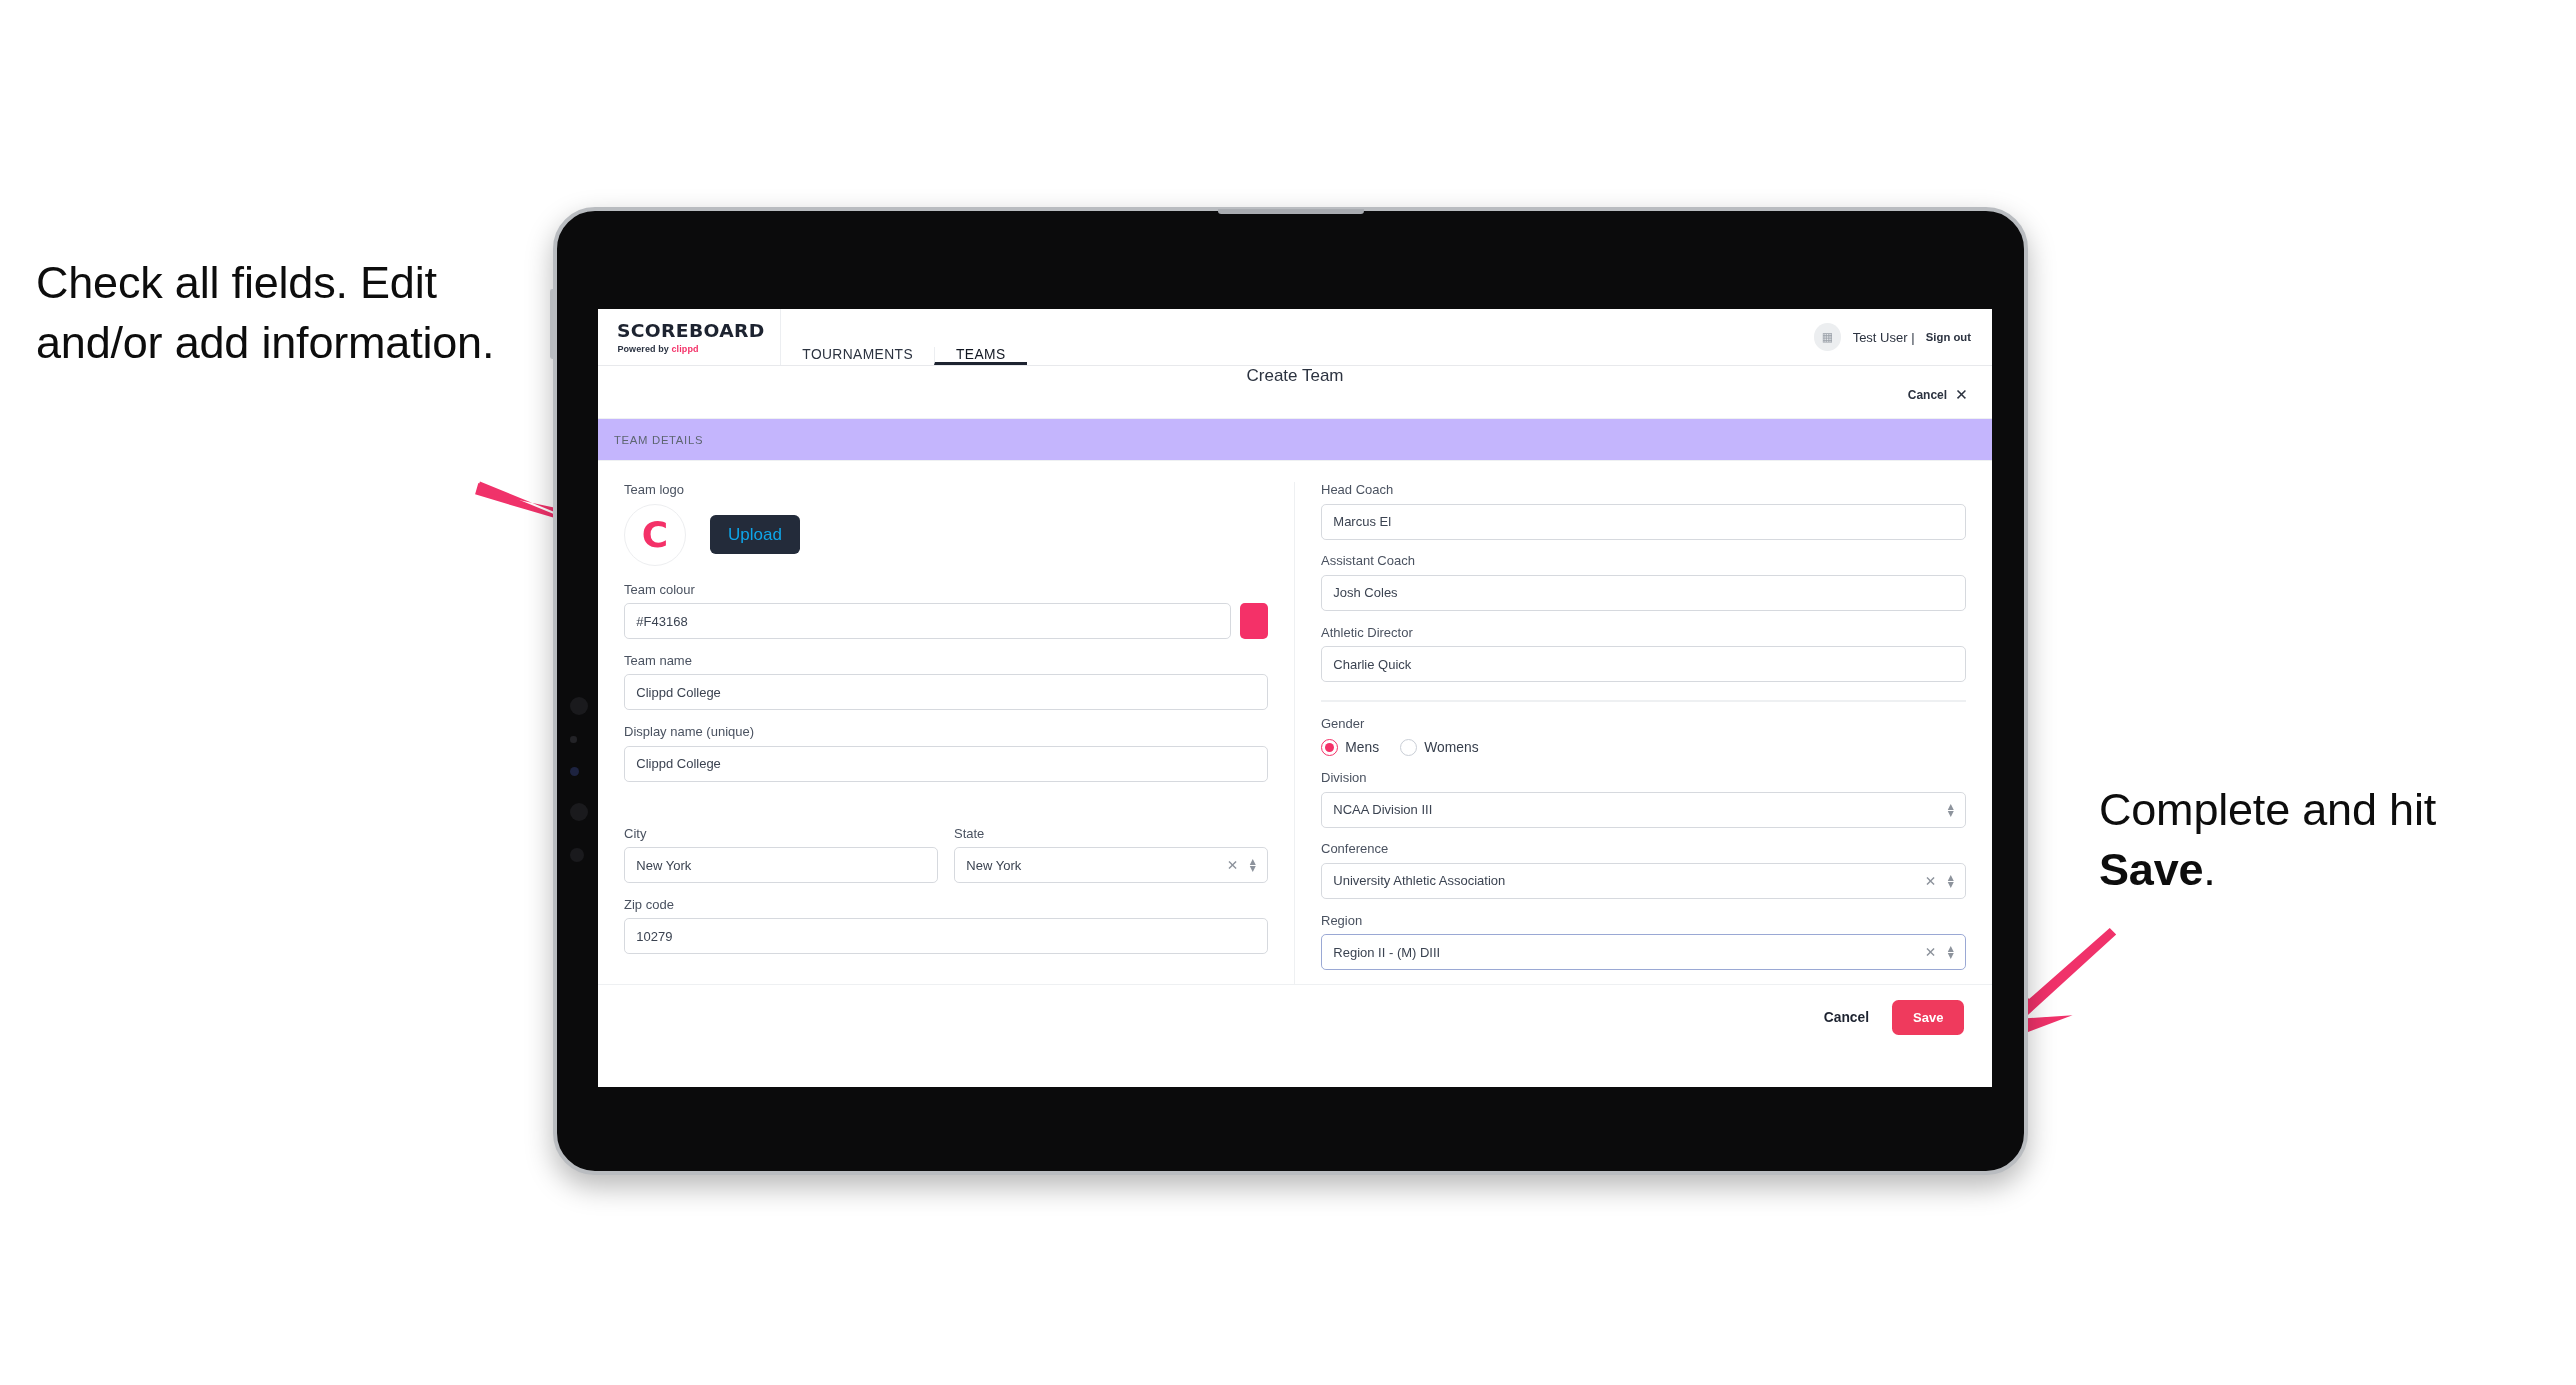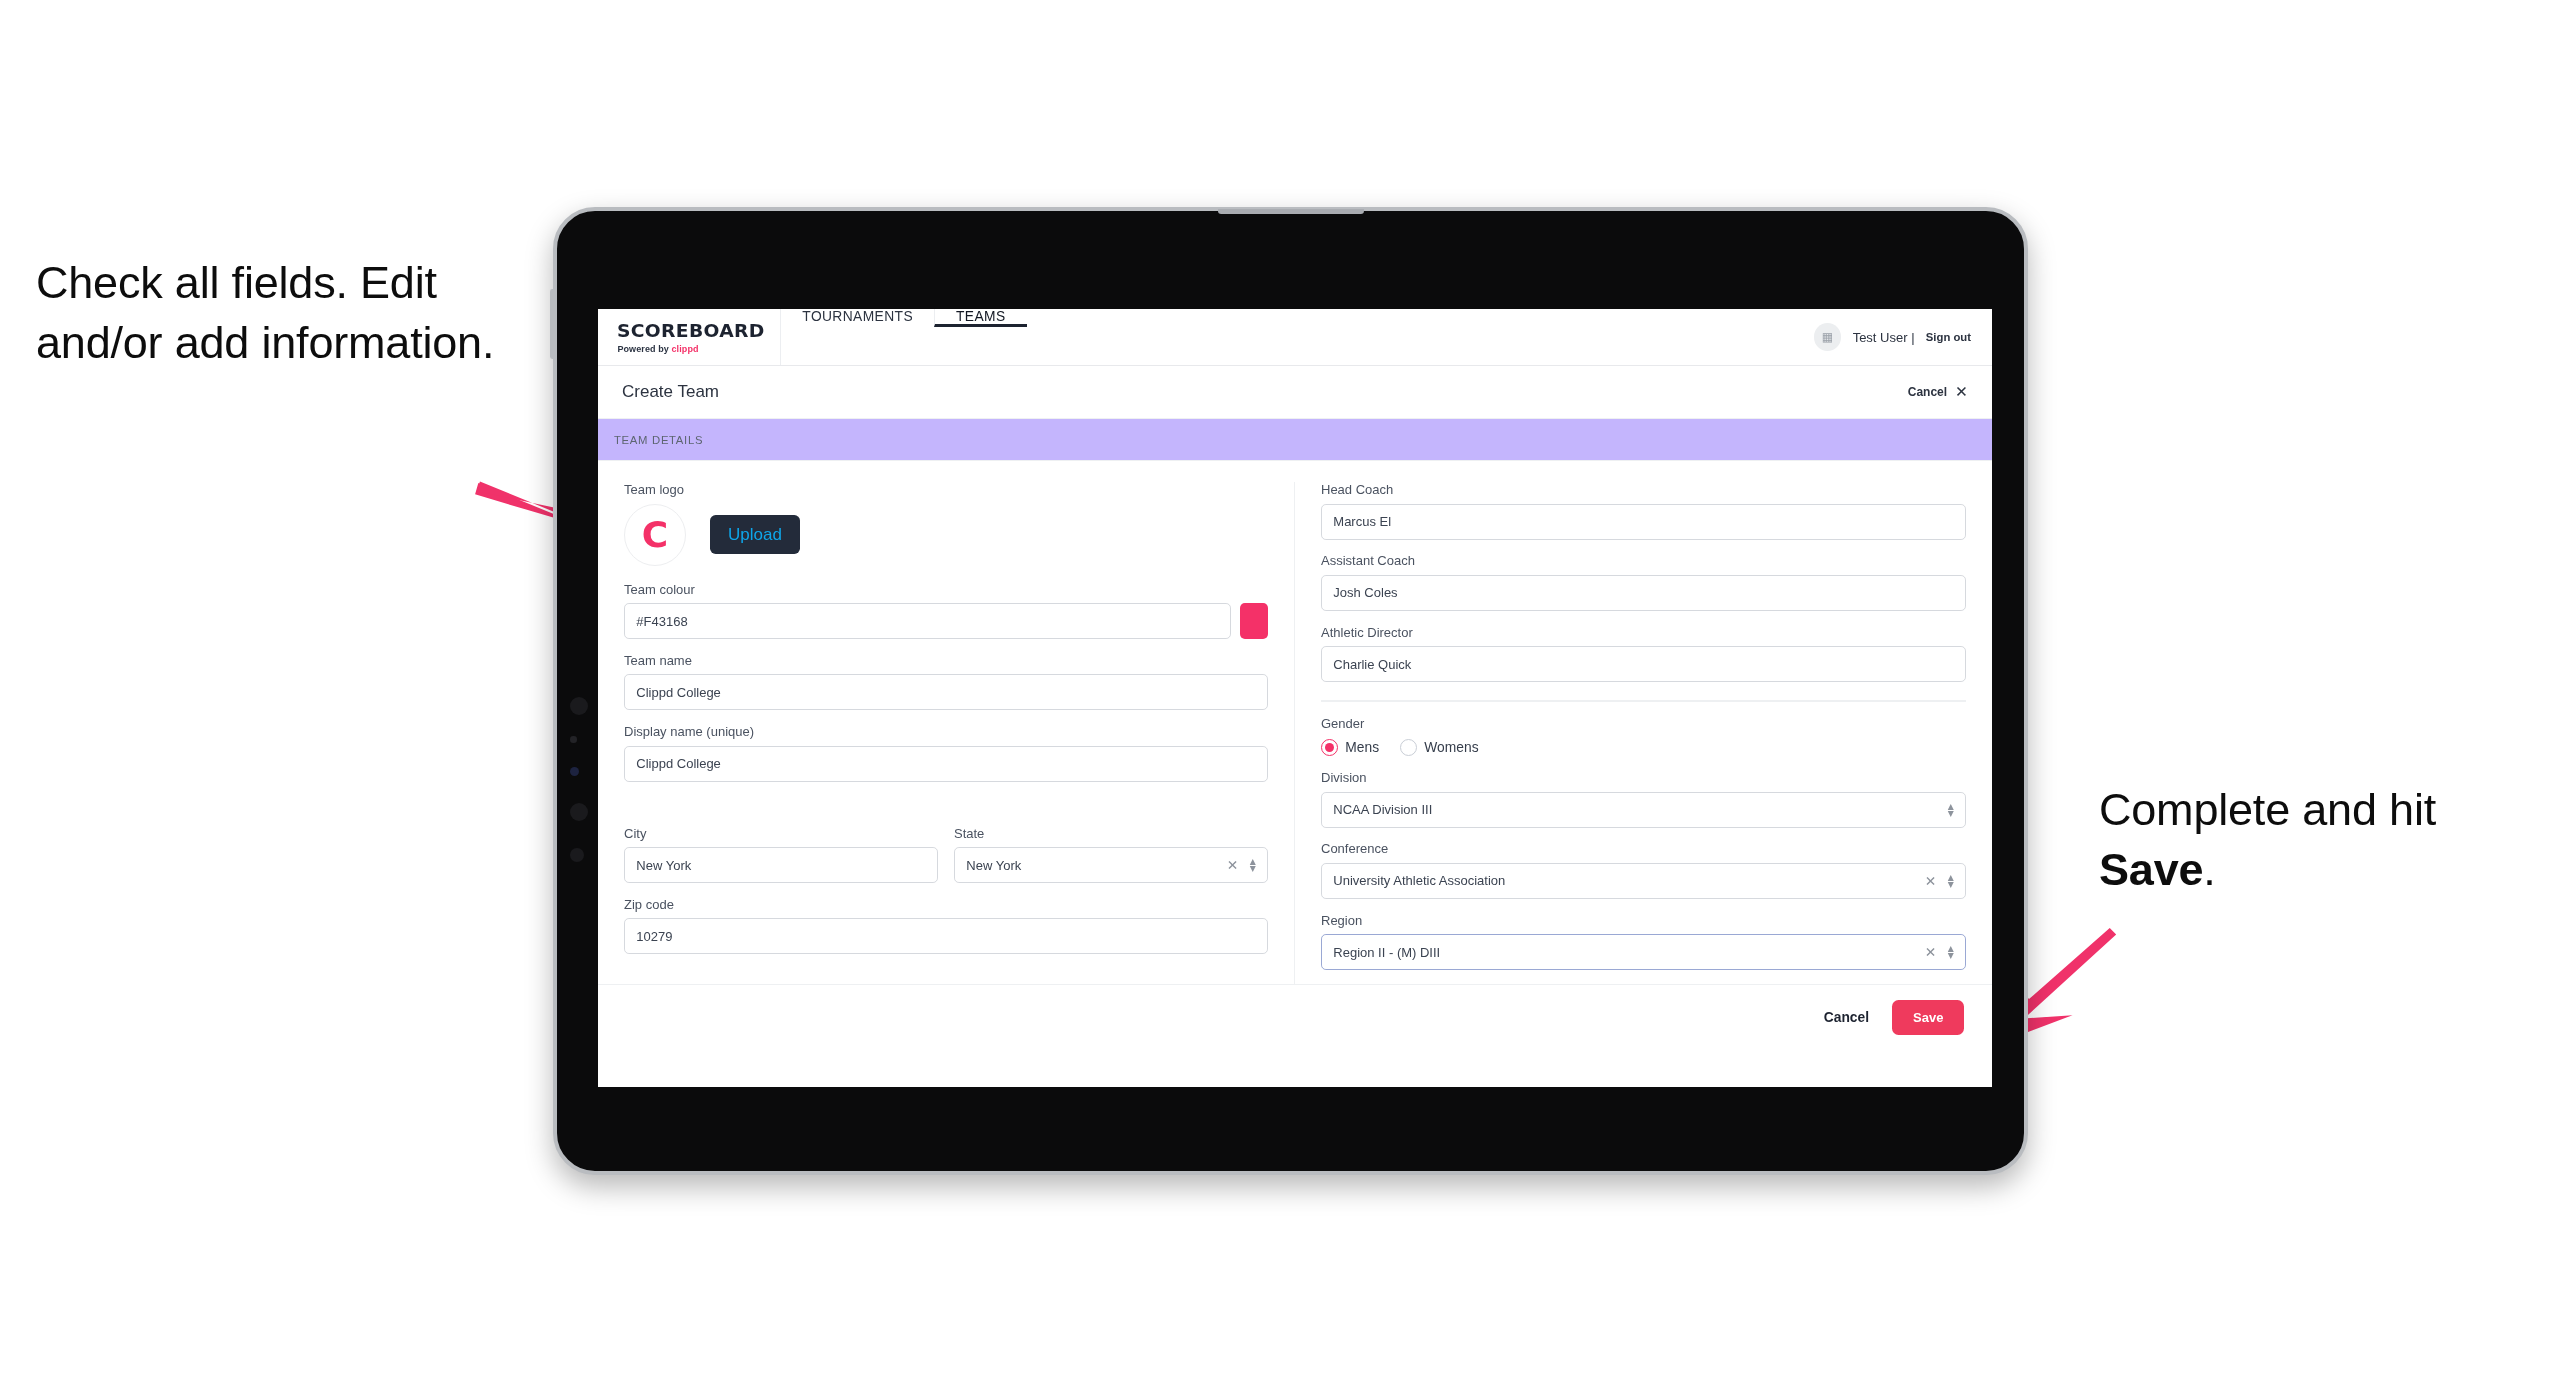--- a/index.html
+++ b/index.html
@@ -82,21 +82,21 @@
   .brand-name {
     font-size: 18px; font-weight: 700; color: #1d2330;
     letter-spacing: 0.3px; font-family: "DejaVu Sans", sans-serif;
     transform: scaleX(1.04); transform-origin: left center;
   }
   .brand-sub {
     font-size: 9px; color: #2b3342; font-weight: 700; margin-top: 2.4px;
     letter-spacing: 0.1px;
   }
   .brand-sub em { font-style: normal; color: #f43168; }
-  .nav-tabs { display: flex; align-items: flex-start; }
+  .nav-tabs { display: flex; align-items: flex-end; }
   .nav-tab {
     display: flex; align-items: center;
     padding: 0 21px;
     font-size: 13.8px; letter-spacing: 0.4px;
     color: #2c3340; font-weight: 400;
     border-bottom: 3.2px solid transparent;
     cursor: pointer;
   }
   .nav-tab.active { border-bottom-color: #1d2330; color: #121722; }
   .nav-tab + .nav-tab { border-left: 1.6px solid #eceef1; }
@@ -111,20 +111,21 @@
   }
   .user-name { font-size: 13px; color: #2c3340; }
   .sign-out { font-size: 11.3px; color: #2c3340; font-weight: 600; cursor: pointer; }
 
   
   .page { padding: 0; background: #fff; }
   .page-head {
     display: flex; align-items: center;
     height: 53px; padding: 0 24px;
     border-bottom: 1.6px solid #eef0f2;
+    flex-direction: column;
   }
   .page-title { font-size: 17px; color: #2c3340; }
   .cancel-x {
     margin-left: auto; display: flex; align-items: center; gap: 8px;
     font-size: 12px; color: #2c3340; font-weight: 600; cursor: pointer;
   }
   .cancel-x .xicon { font-size: 15.4px; font-weight: 400; }
 
   .section-bar {
     height: 42px; display: flex; align-items: center;

